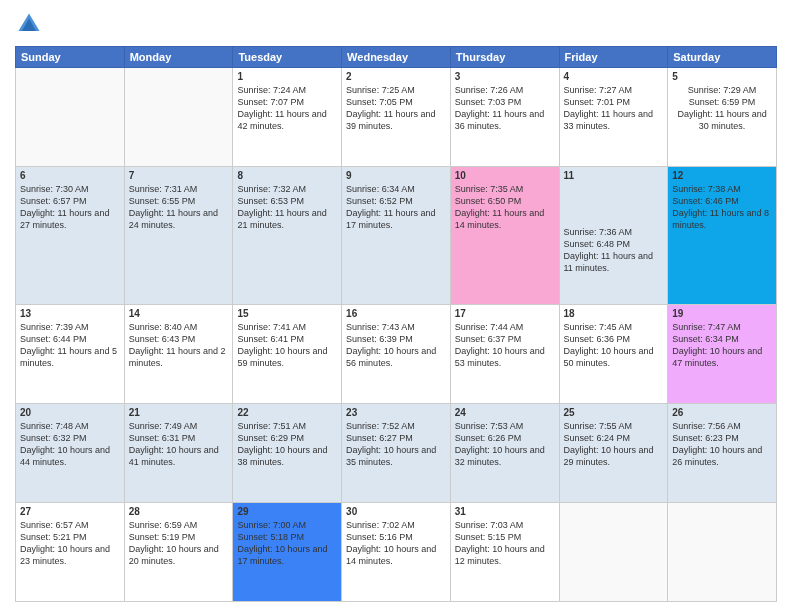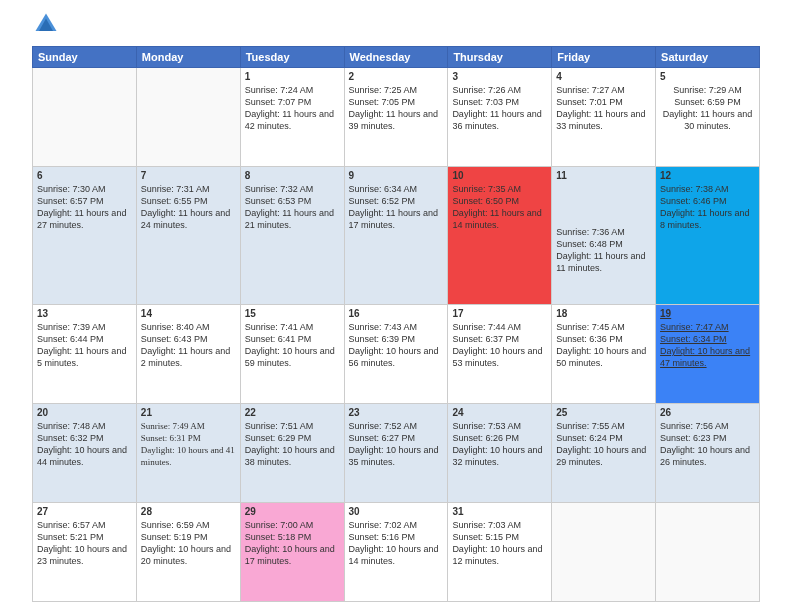--- a/index.html
+++ b/index.html
@@ -6,21 +6,21 @@
     body {
       font-family: Arial, sans-serif;
       background: #fff;
       width: 792px;
       height: 612px;
       overflow: hidden;
     }
     .page {
       width: 792px;
       height: 612px;
-      padding: 10px 32px;
+      padding: 10px 15px;
       display: flex;
       flex-direction: column;
     }
     .header {
       display: flex;
       justify-content: space-between;
       align-items: flex-start;
       margin-bottom: 8px;
     }
     .logo {
@@ -183,21 +183,21 @@
             <div class="cell-text" style="white-space: pre-line;">Sunrise: 7:32 AM
 Sunset: 6:53 PM
 Daylight: 11 hours and 21 minutes.</div>
           </td>
           <td style="background-color: rgb(220, 230, 241);">
             <span class="day-number">9</span>
             <div class="cell-text" style="white-space: pre-line;">Sunrise: 6:34 AM
 Sunset: 6:52 PM
 Daylight: 11 hours and 17 minutes.</div>
           </td>
-          <td style="background-color: #ef4444;">
+          <td style="background-color: #f9a8d4;">
             <span class="day-number">10</span>
             <div class="cell-text" style="white-space: pre-line;">Sunrise: 7:35 AM
 Sunset: 6:50 PM
 Daylight: 11 hours and 14 minutes.</div>
           </td>
           <td style="background-color: rgb(220, 230, 241);">
             <span class="day-number">11</span>
             <div class="cell-text" style="white-space: pre-line; margin-top: 45px;">Sunrise: 7:36 AM
 Sunset: 6:48 PM
 Daylight: 11 hours and 11 minutes.</div>
@@ -239,37 +239,37 @@
             <div class="cell-text" style="white-space: pre-line;">Sunrise: 7:44 AM
 Sunset: 6:37 PM
 Daylight: 10 hours and 53 minutes.</div>
           </td>
           <td style="background-color: rgb(255, 255, 255);">
             <span class="day-number">18</span>
             <div class="cell-text" style="white-space: pre-line;">Sunrise: 7:45 AM
 Sunset: 6:36 PM
 Daylight: 10 hours and 50 minutes.</div>
           </td>
-          <td style="background-color: #3b82f6; text-decoration: underline;">
+          <td style="background-color: #f0abfc;">
             <span class="day-number">19</span>
             <div class="cell-text" style="white-space: pre-line;">Sunrise: 7:47 AM
 Sunset: 6:34 PM
 Daylight: 10 hours and 47 minutes.</div>
           </td>
         </tr>
         <tr>
           <td style="background-color: rgb(220, 230, 241);">
             <span class="day-number">20</span>
             <div class="cell-text" style="white-space: pre-line;">Sunrise: 7:48 AM
 Sunset: 6:32 PM
 Daylight: 10 hours and 44 minutes.</div>
           </td>
           <td style="background-color: rgb(220, 230, 241);">
             <span class="day-number">21</span>
-            <div class="cell-text" style="white-space: pre-line; font-family: Liberation Serif, serif;">Sunrise: 7:49 AM
+            <div class="cell-text" style="white-space: pre-line;">Sunrise: 7:49 AM
 Sunset: 6:31 PM
 Daylight: 10 hours and 41 minutes.</div>
           </td>
           <td style="background-color: rgb(220, 230, 241);">
             <span class="day-number">22</span>
             <div class="cell-text" style="white-space: pre-line;">Sunrise: 7:51 AM
 Sunset: 6:29 PM
 Daylight: 10 hours and 38 minutes.</div>
           </td>
           <td style="background-color: rgb(220, 230, 241);">
@@ -303,21 +303,21 @@
             <div class="cell-text" style="white-space: pre-line;">Sunrise: 6:57 AM
 Sunset: 5:21 PM
 Daylight: 10 hours and 23 minutes.</div>
           </td>
           <td style="background-color: rgb(255, 255, 255);">
             <span class="day-number">28</span>
             <div class="cell-text" style="white-space: pre-line;">Sunrise: 6:59 AM
 Sunset: 5:19 PM
 Daylight: 10 hours and 20 minutes.</div>
           </td>
-          <td style="background-color: #f9a8d4;">
+          <td style="background-color: #3b82f6;">
             <span class="day-number">29</span>
             <div class="cell-text" style="white-space: pre-line;">Sunrise: 7:00 AM
 Sunset: 5:18 PM
 Daylight: 10 hours and 17 minutes.</div>
           </td>
           <td style="background-color: rgb(255, 255, 255);">
             <span class="day-number">30</span>
             <div class="cell-text" style="white-space: pre-line;">Sunrise: 7:02 AM
 Sunset: 5:16 PM
 Daylight: 10 hours and 14 minutes.</div>

